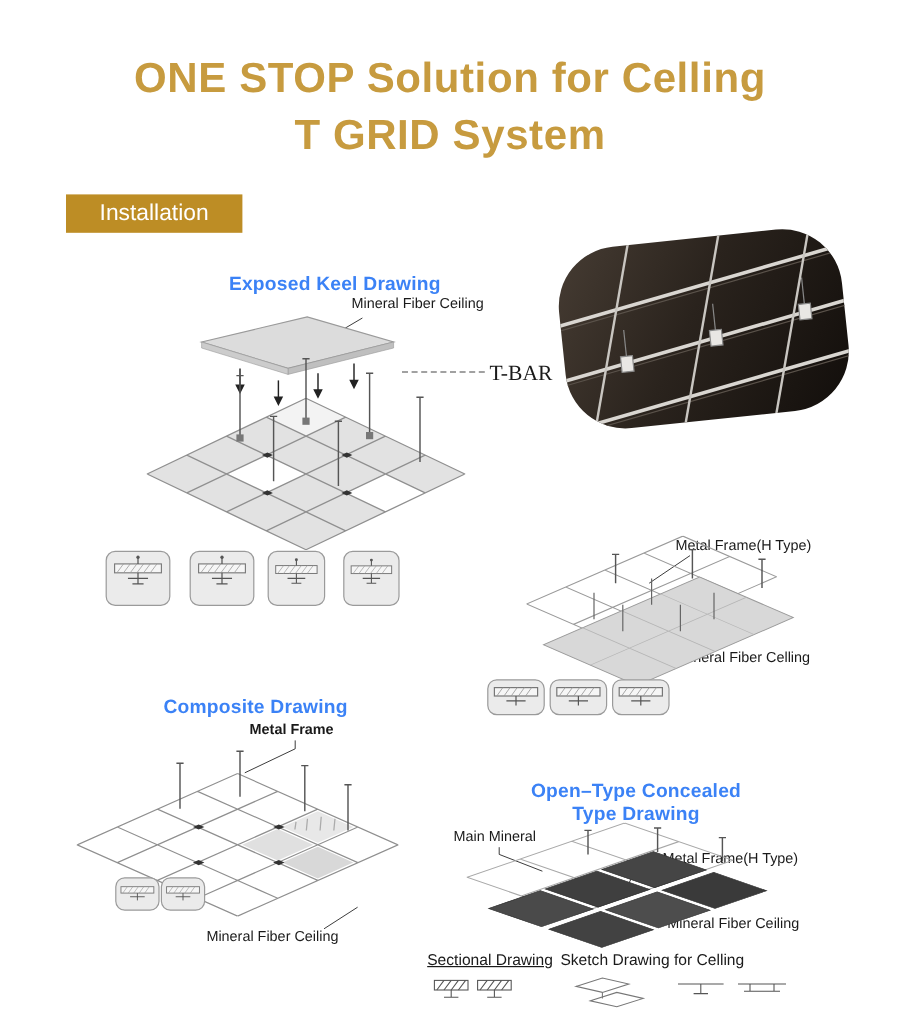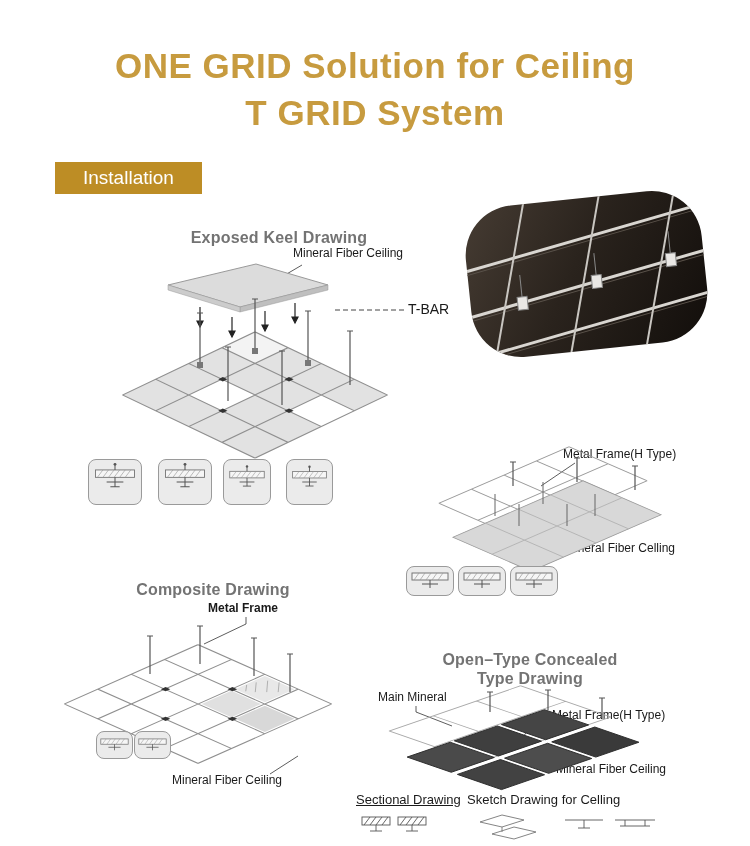--- a/index.html
+++ b/index.html
@@ -3,24 +3,24 @@
 <meta charset="utf-8">
 <style>
   html,body{margin:0;padding:0;background:#fff;}
   #page{position:relative;width:750px;height:846px;background:#ffffff;overflow:hidden;
         font-family:"Liberation Sans",sans-serif;}
   .abs{position:absolute;}
   .title{left:0;top:42px;width:750px;text-align:center;color:#C79B3F;
          font-size:35px;font-weight:bold;letter-spacing:.5px;line-height:47px;}
   .badge{left:55px;top:162px;background:#BD8D25;color:#ffffff;font-size:19px;
          padding:5px 28px;}
-  .h2{font-size:16px;font-weight:bold;color:#737373;text-align:center;letter-spacing:.2px;}
+  .h2{font-size:16px;font-weight:bold;color:#3b82f6;text-align:center;letter-spacing:.2px;}
   .h2.two{line-height:19px;}
   .lbl{font-size:12px;color:#1a1a1a;white-space:nowrap;text-align:center;}
-  .lbl.big{font-size:14px;}
+  .lbl.big{font-size:18px;font-family:Liberation Serif, serif;}
   .lbl.bt{font-size:13px;}
   .photo{left:468px;top:198px;width:237px;height:152px;border-radius:50px;
          transform:rotate(-6deg);overflow:hidden;
          background:linear-gradient(120deg,#463c33 0%,#2a231d 45%,#120e0b 100%);}
   .box{background:#ebebeb;border:1px solid #9a9a9a;border-radius:8px;}
   .box svg{display:block;width:100%;height:100%;}
   svg{overflow:visible;}
 </style>
 </head>
 <body>
@@ -37,21 +37,21 @@
       <rect x="5" y="6" width="36" height="7" fill="#f6f6f6" stroke="#777" stroke-width="1"></rect>
       <path d="M7 13 L12 6 M13 13 L18 6 M19 13 L24 6 M25 13 L30 6 M31 13 L36 6" stroke="#999" stroke-width="0.7" fill="none"></path>
       <path d="M23 13 V21 M15 17 H31" stroke="#555" stroke-width="1" fill="none"></path>
     </g>
   </defs>
 </svg>
 
 <div id="page">
 
   <div class="abs title">
-    <div>ONE GRID Solution for Ceiling</div>
+    <div>ONE STOP Solution for Celling</div>
     <div>T GRID System</div>
   </div>
 
   <div class="abs badge">Installation</div>
 
   <div class="abs h2" style="left:154px;top:229px;width:250px;">Exposed Keel Drawing</div>
   <div class="abs lbl" style="left:293px;top:246px;">Mineral Fiber Ceiling</div>
   <div class="abs lbl big" style="left:408px;top:301px;">T-BAR</div>
 
   <svg class="abs" style="left:50px;top:255px;" width="400" height="205" viewBox="0 0 400 205">

